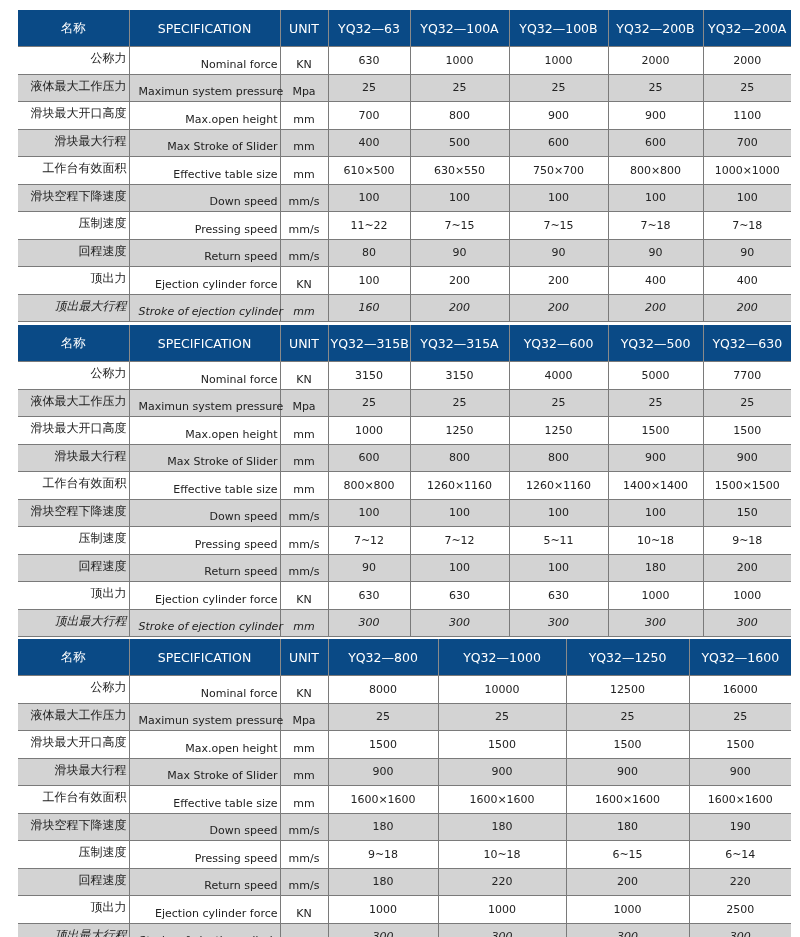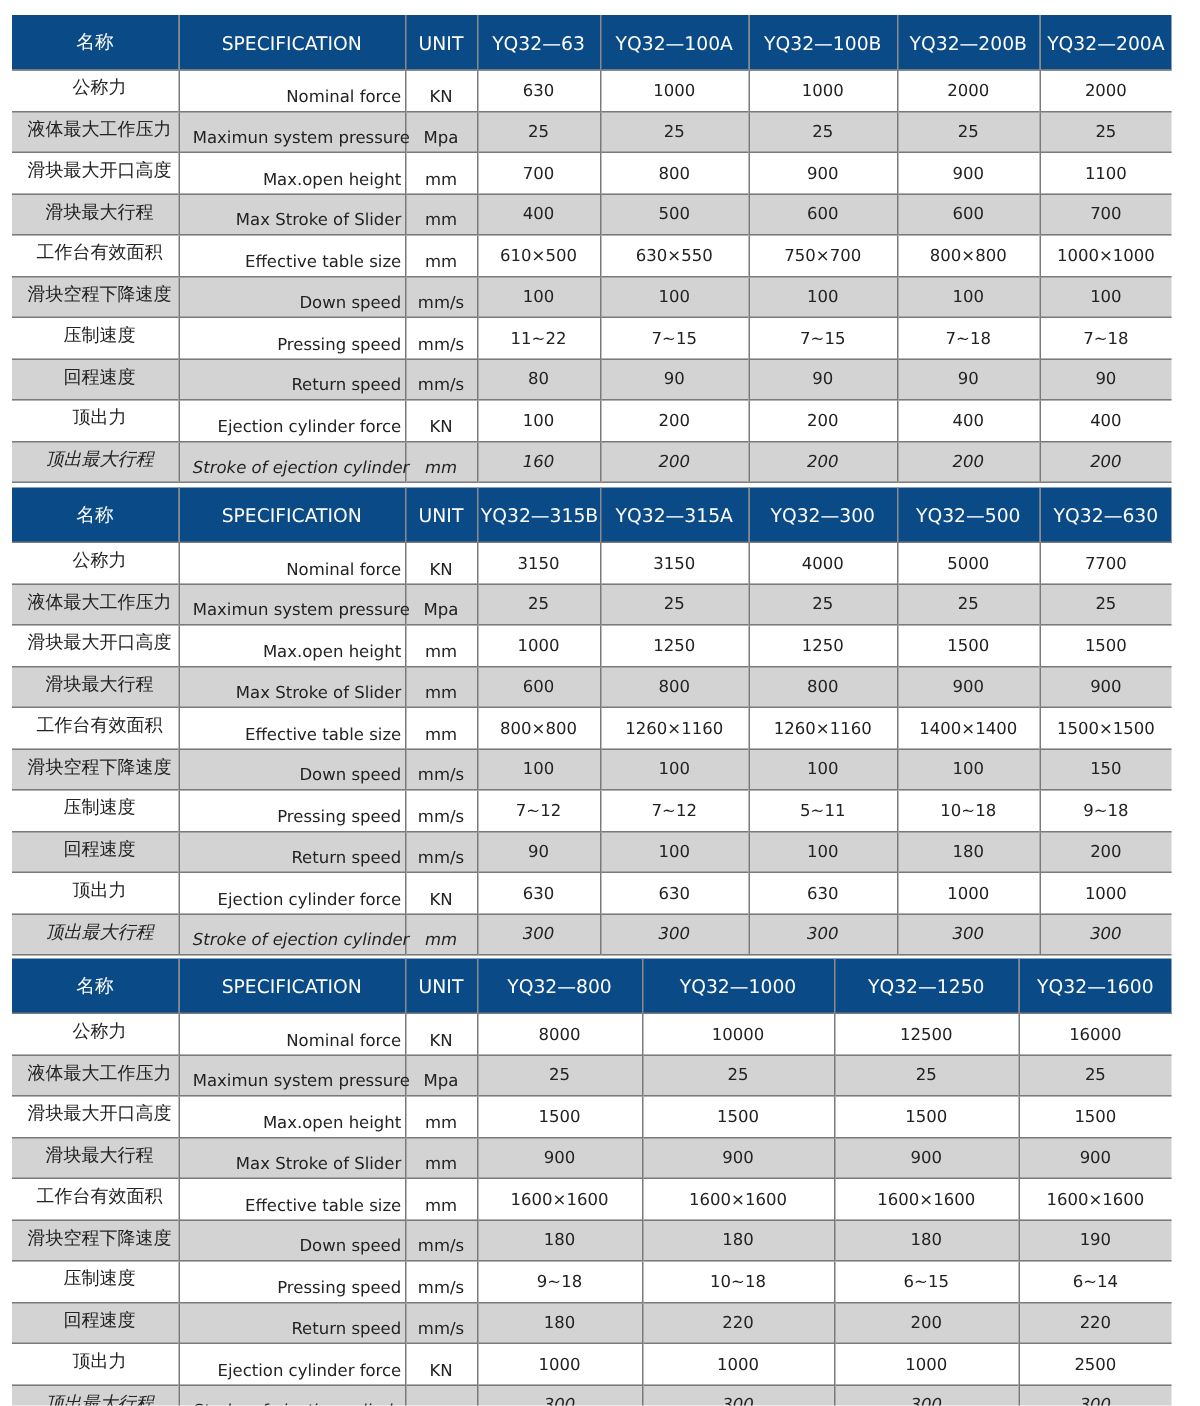--- a/index.html
+++ b/index.html
@@ -1,22 +1,22 @@
 <!DOCTYPE html>
 <html><head>
 <meta charset="utf-8">
 <style>
   html, body { margin:0; padding:0; background:#ffffff; }
   body { width:800px; height:937px; position:relative; font-family:"DejaVu Sans", "Liberation Sans", sans-serif; color:#222; }
-  .spec-table { position:absolute; left:8px; border-collapse:collapse; table-layout:fixed; font-size:11px; }
+  .spec-table { position:absolute; left:18px; border-collapse:collapse; table-layout:fixed; font-size:11px; }
   .spec-table th { background:#0a4a86; color:#fff; font-weight:normal; font-size:12.5px; height:36px; border-left:1px solid #8a8a8a; padding:0 2px; text-align:center; white-space:nowrap; }
   .spec-table th:first-child { border-left:none; }
   .spec-table td { height:23.5px; border-top:1px solid #7a7a7a; border-left:1px solid #7a7a7a; text-align:center; white-space:nowrap; padding:0 2px; }
   .spec-table tr:last-child td { border-bottom:1px solid #7a7a7a;font-style:italic; }
-  .spec-table td:first-child { border-left:none; text-align:center; padding-left:8px; font-size:12px; vertical-align:top; padding-top:3px; }
+  .spec-table td:first-child { border-left:none; text-align:right; padding-left:8px; font-size:12px; vertical-align:top; padding-top:3px; }
   .spec-table td.spec { text-align:right; padding-left:9px; font-size:11px; vertical-align:bottom; padding-bottom:3px; }
   .spec-table td.unit { font-size:11px; vertical-align:bottom; padding-bottom:3px;margin-top:16px; }
   .spec-table tr.alt td { background:#d3d3d3; }
   #t1 { top:10px; width:773px; }
   #t2 { top:325px; width:773px; }
   #t3 { top:639px; width:773px; }
 </style>
 </head>
 <body>
 
@@ -157,21 +157,21 @@
       <col style="width: 95px;">
       <col style="width: 88px;">
     </colgroup>
     <thead>
       <tr>
         <th>名称</th>
         <th>SPECIFICATION</th>
         <th>UNIT</th>
         <th>YQ32—315B</th>
         <th>YQ32—315A</th>
-        <th>YQ32—300</th>
+        <th>YQ32—600</th>
         <th>YQ32—500</th>
         <th>YQ32—630</th>
       </tr>
     </thead>
     <tbody>
       <tr>
         <td>公称力</td>
         <td class="spec">Nominal force</td>
         <td class="unit">KN</td>
         <td>3150</td>

